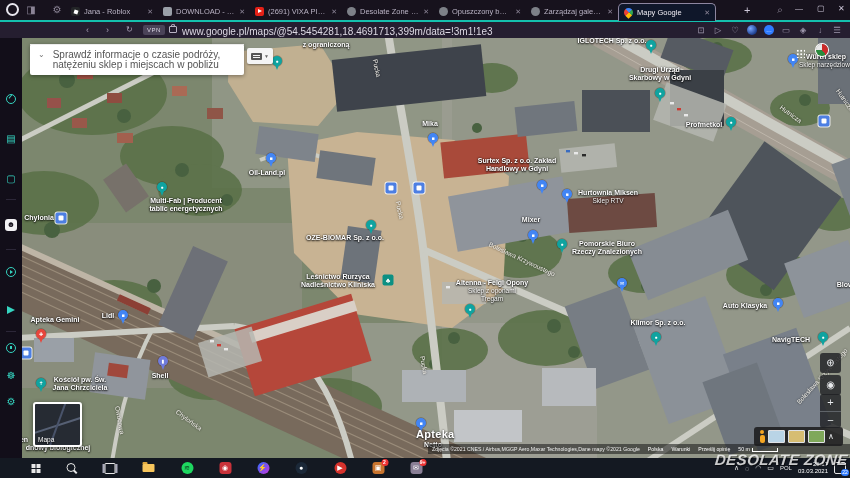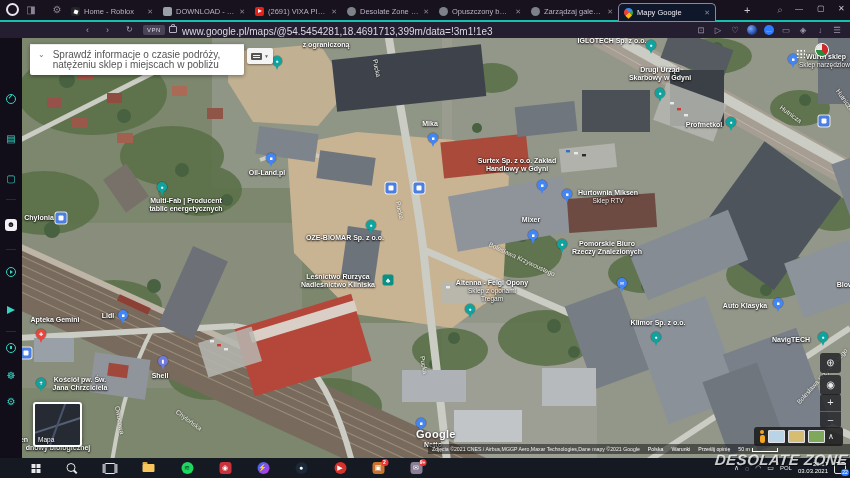--- a/index.html
+++ b/index.html
@@ -485,21 +485,21 @@
   <div class="kbd"></div>
   <div class="kbd-arrow">▼</div>
 </div>
 
 <div class="minimap">
   <div class="l1"></div>
     <div class="l2"></div>
   <div class="mm-label">Mapa</div>
 </div>
 
-<div class="gmap-logo">Google</div>
+<div class="gmap-logo">Apteka</div>
 
 <div class="attr">
   <span>Zdjęcia ©2021 CNES / Airbus,MGGP Aero,Maxar Technologies,Dane mapy ©2021 Google</span>
   <span class="lnk">Polska</span>
   <span class="lnk">Warunki</span>
   <span class="lnk">Prześlij opinię</span>
   <span class="scalebar">
     <span>50 m</span>
     <span class="bar"></span>
   </span>
@@ -526,21 +526,21 @@
   <div class="tb-icon" style="left:51px">⚙</div>
   <div class="newtab">+</div>
   <div class="tb-icon tabsearch">⌕</div>
   <div class="winbtn" style="left:795px">—</div>
   <div class="winbtn" style="left:817px">▢</div>
   <div class="winbtn" style="left:838px">✕</div>
 </div>
 <div class="tabs">
   <div class="tab">
     <span class="fav roblox"></span>
-    <span class="ttl">Home - Roblox</span>
+    <span class="ttl">Jana - Roblox</span>
     <span class="cls">✕</span>
     </div>
   <div class="tab">
     <span class="fav dlsite"></span>
     <span class="ttl">DOWNLOAD - PLAYER</span>
     <span class="cls">✕</span>
     </div>
   <div class="tab">
     <span class="fav youtube"></span>
     <span class="ttl">(2691) VIXA PIXA - SR</span>

